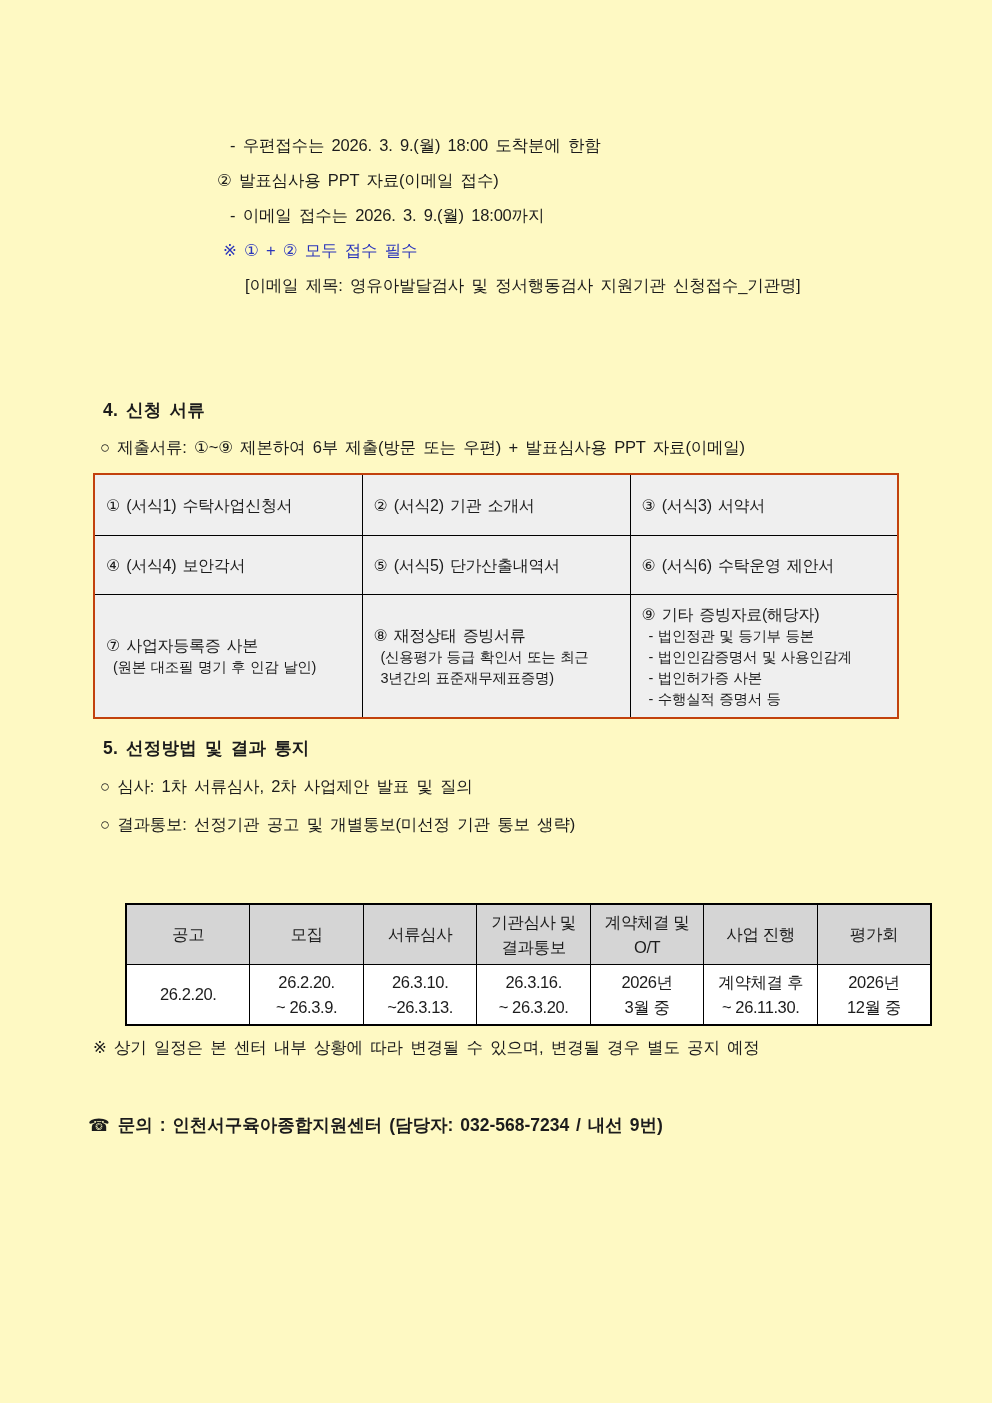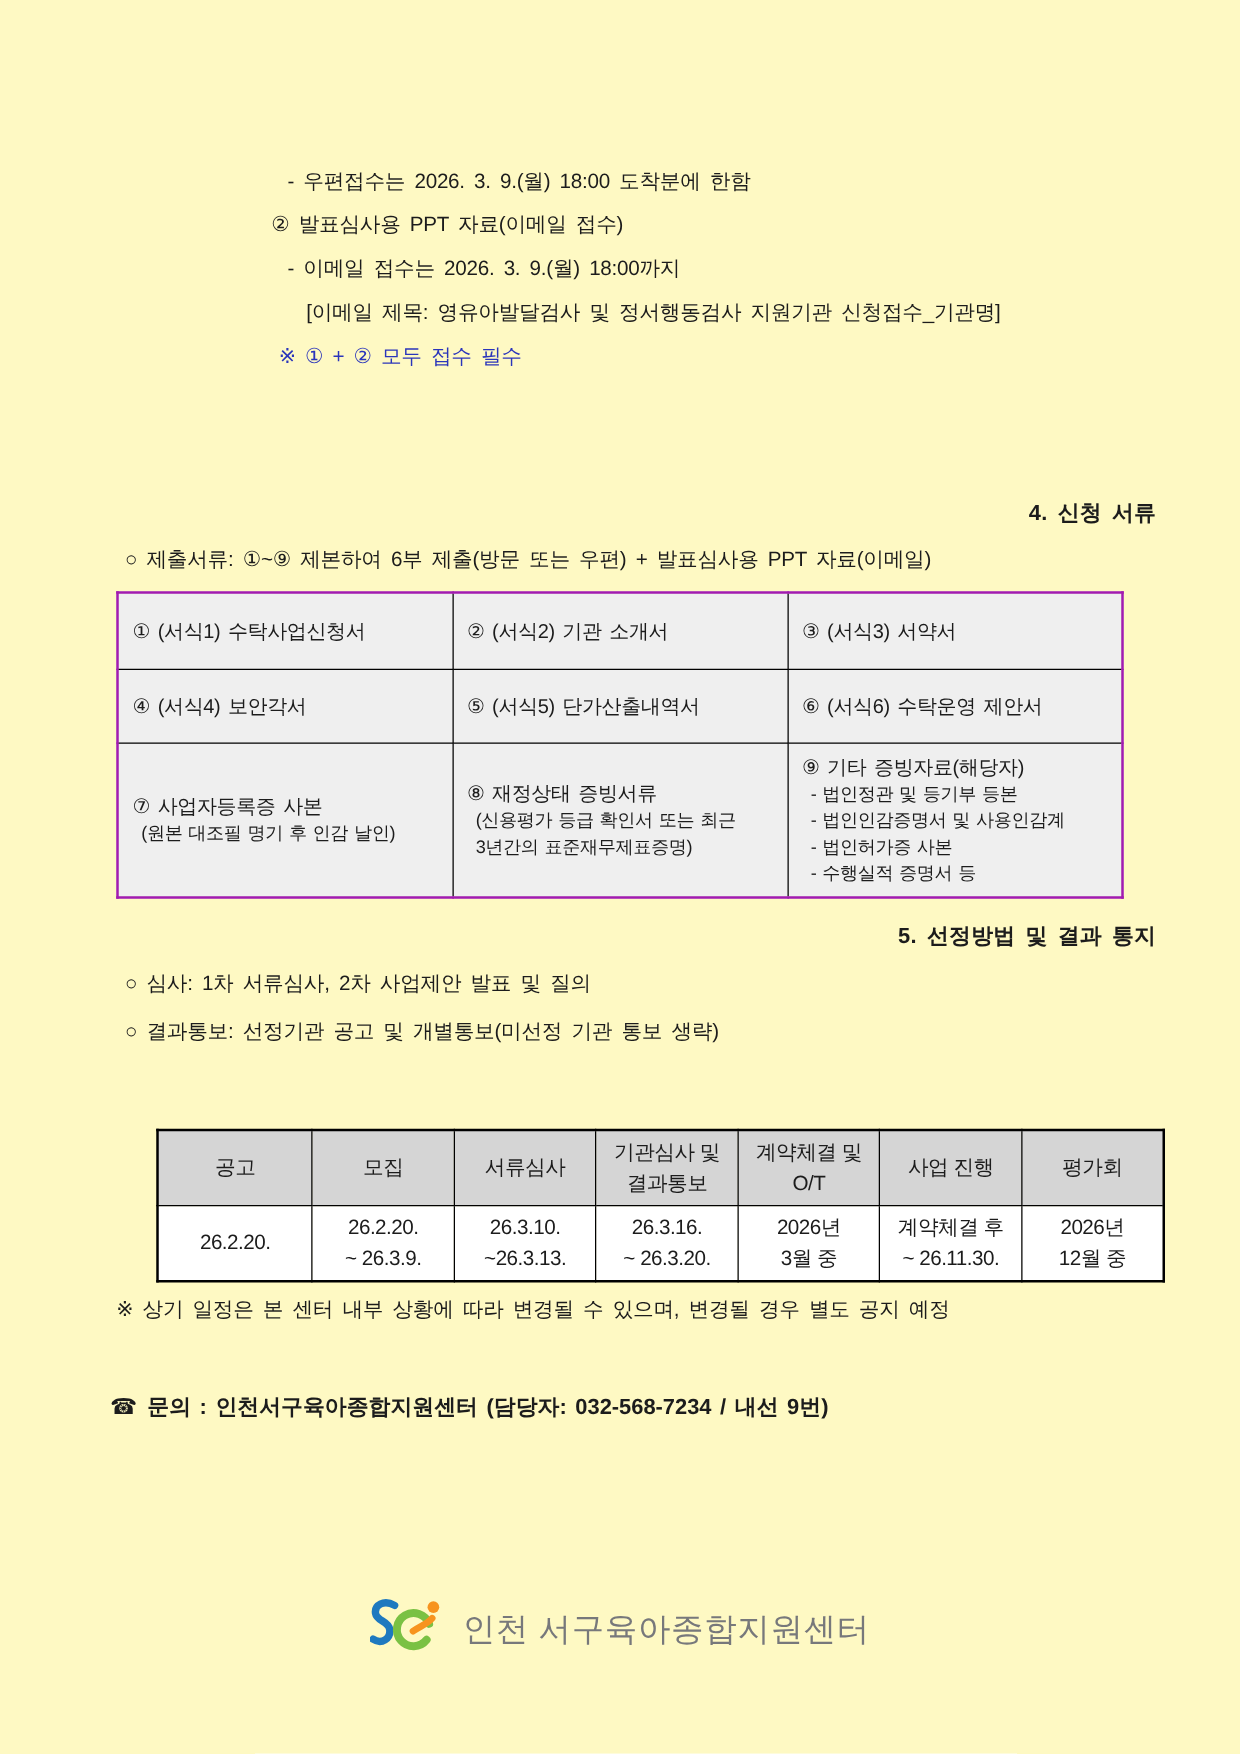--- a/index.html
+++ b/index.html
@@ -9,26 +9,26 @@
   }
   
   #intro{position:absolute;left:95px;top:128px;width:830px;}
   .intro-line{font-size:16.5px;line-height:35px;white-space:nowrap;word-spacing:3px;letter-spacing:-0.2px;}
   .intro-line.dash{padding-left:135px;}
   .intro-line.bracket{padding-left:150px;}
   .intro-line.circled{padding-left:122px;}
   .intro-line.bluenote{padding-left:128px;color:var(--accent-blue,#2a35bb);}
   
   .section{position:absolute;left:95px;width:830px;}
-  .sec-heading{font-size:17.5px;font-weight:bold;padding-left:8px;letter-spacing:0.2px;word-spacing:3px;text-align:right;}
+  .sec-heading{font-size:17.5px;font-weight:bold;padding-left:8px;letter-spacing:0.2px;word-spacing:3px;}
   .sec-bullet{font-size:16.5px;padding-left:5px;margin-top:15px;white-space:nowrap;word-spacing:3px;letter-spacing:-0.2px;}
   
   #docs-table{
     position:absolute;left:93px;top:473px;width:806px;border-collapse:collapse;
-    table-layout:fixed;background:var(--table1-bg,#efefef);border:2px solid #a21caf;padding-left:28px;
+    table-layout:fixed;background:var(--table1-bg,#efefef);border:2px solid #c2410c;padding-left:28px;
   }
   #docs-table td{border:1px solid #000;vertical-align:middle;padding:5px 11px;}
   #docs-table tr:nth-child(1) td{height:50px;}
   #docs-table tr:nth-child(2) td{height:48px;}
   #docs-table tr:nth-child(3) td{height:112px;border-radius:21px;}
   .cell-main{font-size:16px;line-height:23px;white-space:nowrap;word-spacing:2px;letter-spacing:-0.3px;}
   .cell-sub{font-size:14.5px;line-height:21px;padding-left:7px;white-space:nowrap;word-spacing:1px;letter-spacing:-0.3px;}
   
   #sec5 .sec-bullet{margin-top:16px;}
   
@@ -51,22 +51,22 @@
 </style>
 </head>
 <body>
 
 <div class="page">
 
   <div id="intro">
       <div class="intro-line dash">- 우편접수는 2026. 3. 9.(월) 18:00 도착분에 한함</div>
       <div class="intro-line circled">② 발표심사용 PPT 자료(이메일 접수)</div>
       <div class="intro-line dash">- 이메일 접수는 2026. 3. 9.(월) 18:00까지</div>
+      <div class="intro-line bluenote">※ ① + ② 모두 접수 필수</div>
       <div class="intro-line bracket">[이메일 제목: 영유아발달검사 및 정서행동검사 지원기관 신청접수_기관명]</div>
-      <div class="intro-line bluenote">※ ① + ② 모두 접수 필수</div>
     </div>
 
   <div id="sec4" class="section" style="top:398px;">
     <div class="sec-heading">4. 신청 서류</div>
     <div class="sec-bullet">○ 제출서류: ①~⑨ 제본하여 6부 제출(방문 또는 우편) + 발표심사용 PPT 자료(이메일)</div>
   </div>
   <table id="docs-table">
     <tbody>
         <tr>
           <td>
@@ -176,23 +176,14 @@
           </td>
         </tr>
       </tbody>
   </table>
   <div id="schedule-note">※ 상기 일정은 본 센터 내부 상황에 따라 변경될 수 있으며, 변경될 경우 별도 공지 예정</div>
 
   <div id="contact">
     <span class="phone-icon">☎</span><span>문의 : 인천서구육아종합지원센터 (담당자: 032-568-7234 / 내선 9번)</span>
   </div>
 
-  <div id="footer-logo">
-    <svg width="64" height="54" viewBox="0 0 130 104">
-      <path d="M40 14 C 22 4, 7 14, 9 27 C 11 40, 30 39, 32 53 C 34 68, 19 78, 5 69" fill="none" style="stroke:var(--logo-blue,#1e79bf)" stroke-width="12" stroke-linecap="round"></path>
-      <path d="M 96 44 A 27 27 0 1 0 92 70" fill="none" style="stroke:var(--logo-green,#7ac143)" stroke-width="13" stroke-linecap="round"></path>
-      <path d="M 70 56 C 80 48, 91 46, 101 35" fill="none" style="stroke:var(--logo-orange,#f7941e)" stroke-width="11" stroke-linecap="round"></path>
-      <circle cx="103" cy="17" r="9.5" style="fill:var(--logo-orange,#f7941e)"></circle>
-    </svg>
-    <span id="logo-text">인천 서구육아종합지원센터</span>
-  </div>
 
 </div>
 
 </body></html>

